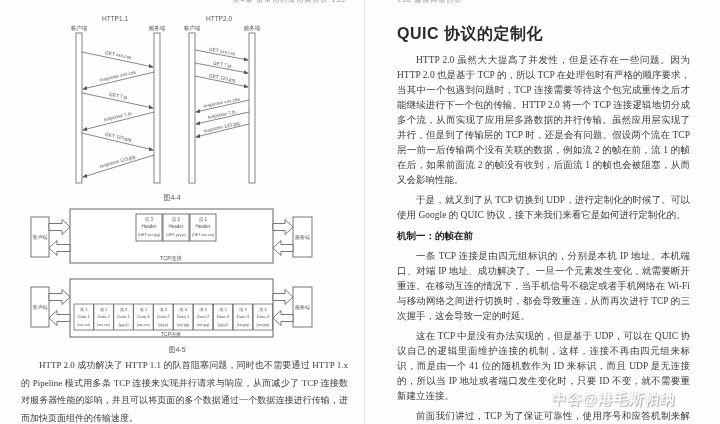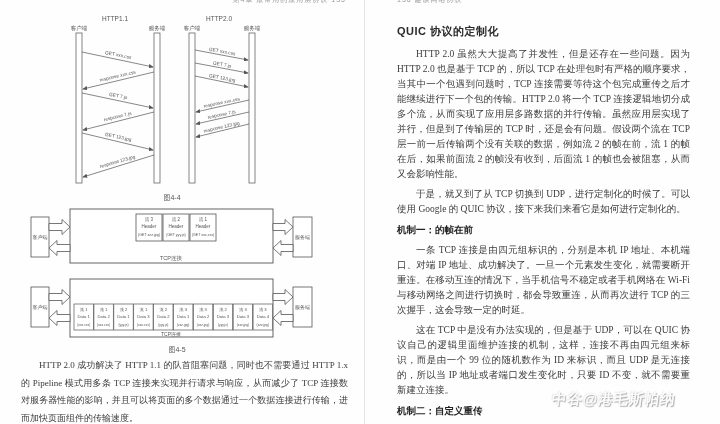--- a/index.html
+++ b/index.html
@@ -9,21 +9,21 @@
   .page-header{position:absolute;top:-5px;font-size:7px;color:#9a9a9a;letter-spacing:1px;
                font-family:"Liberation Sans",sans-serif;}
   .hdr-left{left:150px;width:196px;text-align:right;}
   .hdr-right{left:397px;width:250px;text-align:left;}
   svg text{font-family:"Liberation Sans",sans-serif;fill:#555;}
   .fig-svg{position:absolute;left:0;top:0;}
   .lp-para{position:absolute;left:21px;top:357px;width:327px;font-size:9px;line-height:17.5px;
            text-align:justify;text-indent:2em;color:#3b3b3b;}
   .rp{position:absolute;left:380px;top:0;width:336px;padding:24px 18px 0 17px;box-sizing:border-box;}
   .rp h1{margin:0 0 8px 0;font-family:"Liberation Sans",sans-serif;font-weight:700;
-         font-size:11px;color:#2b2b2b;letter-spacing:.5px;}
+         font-size:16px;color:#2b2b2b;letter-spacing:.5px;}
   .rp p{margin:0 8px 5px 0;font-size:9.5px;line-height:15px;text-align:justify;text-indent:2em;}
   .rp .mech{margin:4px 0 6px 0;font-size:9.5px;font-weight:700;color:#222;text-indent:0;
             font-family:"Liberation Sans",sans-serif;}
   .watermark{position:absolute;left:552px;top:390px;width:168px;font-size:14.5px;font-weight:700;
              font-family:"Liberation Sans",sans-serif;color:#fbfbfb;letter-spacing:1px;
              text-shadow:1px 1px 1px #a9a9a9,-1px -1px 1px #ededed;transform:skewX(-7deg);
              white-space:nowrap;}
 </style>
 </head>
 <body>
@@ -199,21 +199,20 @@
   </svg>
 
   <div class="lp-para">HTTP 2.0 成功解决了 HTTP 1.1 的队首阻塞问题，同时也不需要通过 HTTP 1.x 的 Pipeline 模式用多条 TCP 连接来实现并行请求与响应，从而减少了 TCP 连接数对服务器性能的影响，并且可以将页面的多个数据通过一个数据连接进行传输，进而加快页面组件的传输速度。</div>
 
   <div class="rp">
     <h1>QUIC 协议的定制化</h1>
     <p>HTTP 2.0 虽然大大提高了并发性，但是还存在一些问题。因为 HTTP 2.0 也是基于 TCP 的，所以 TCP 在处理包时有严格的顺序要求，当其中一个包遇到问题时，TCP 连接需要等待这个包完成重传之后才能继续进行下一个包的传输。HTTP 2.0 将一个 TCP 连接逻辑地切分成多个流，从而实现了应用层多路数据的并行传输。虽然应用层实现了并行，但是到了传输层的 TCP 时，还是会有问题。假设两个流在 TCP 层一前一后传输两个没有关联的数据，例如流 2 的帧在前，流 1 的帧在后，如果前面流 2 的帧没有收到，后面流 1 的帧也会被阻塞，从而又会影响性能。</p>
     <p>于是，就又到了从 TCP 切换到 UDP，进行定制化的时候了。可以使用 Google 的 QUIC 协议，接下来我们来看它是如何进行定制化的。</p>
     <p class="mech">机制一：的帧在前</p>
     <p>一条 TCP 连接是由四元组标识的，分别是本机 IP 地址、本机端口、对端 IP 地址、成功解决了。一旦一个元素发生变化，就需要断开重连。在移动互连的情况下，当手机信号不稳定或者手机网络在 Wi-Fi 与移动网络之间进行切换时，都会导致重连，从而再次进行 TCP 的三次握手，这会导致一定的时延。</p>
-    <p>这在 TCP 中是没有办法实现的，但是基于 UDP，可以在 QUIC 协议自己的逻辑里面维护连接的机制，这样，连接不再由四元组来标识，而是由一个 99 位的随机数作为 ID 来标识，而且 UDP 是无连接的，所以当 IP 地址或者端口发生变化时，只要 ID 不变，就不需要重新建立连接。</p>
-    <p class="mech">机制二：自定义重传</p>
+    <p>这在 TCP 中是没有办法实现的，但是基于 UDP，可以在 QUIC 协议自己的逻辑里面维护连接的机制，这样，连接不再由四元组来标识，而是由一个 41 位的随机数作为 ID 来标识，而且 UDP 是无连接的，所以当 IP 地址或者端口发生变化时，只要 ID 不变，就不需要重新建立连接。</p>
     <p>前面我们讲过，TCP 为了保证可靠性，使用序号和应答机制来解决顺序问题和丢包问题。</p>
 
   </div>
 
   <div class="watermark">中谷@港毛斯帕纳</div>
 
 </div>
 
 </body></html>

